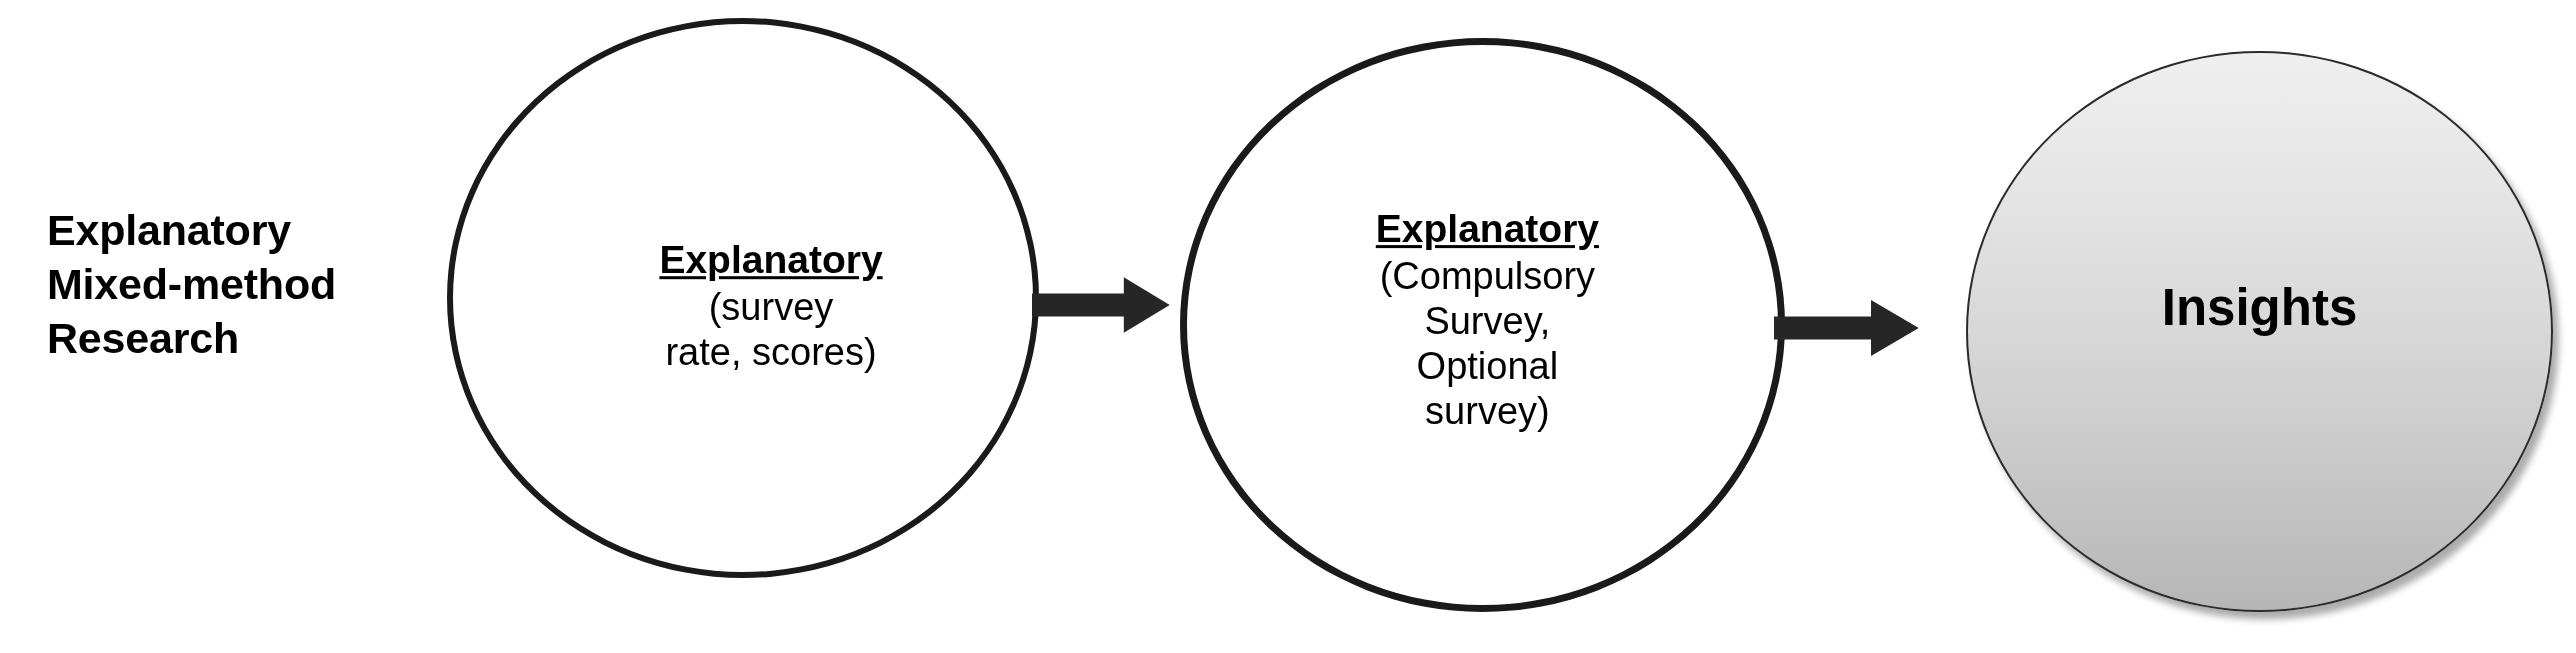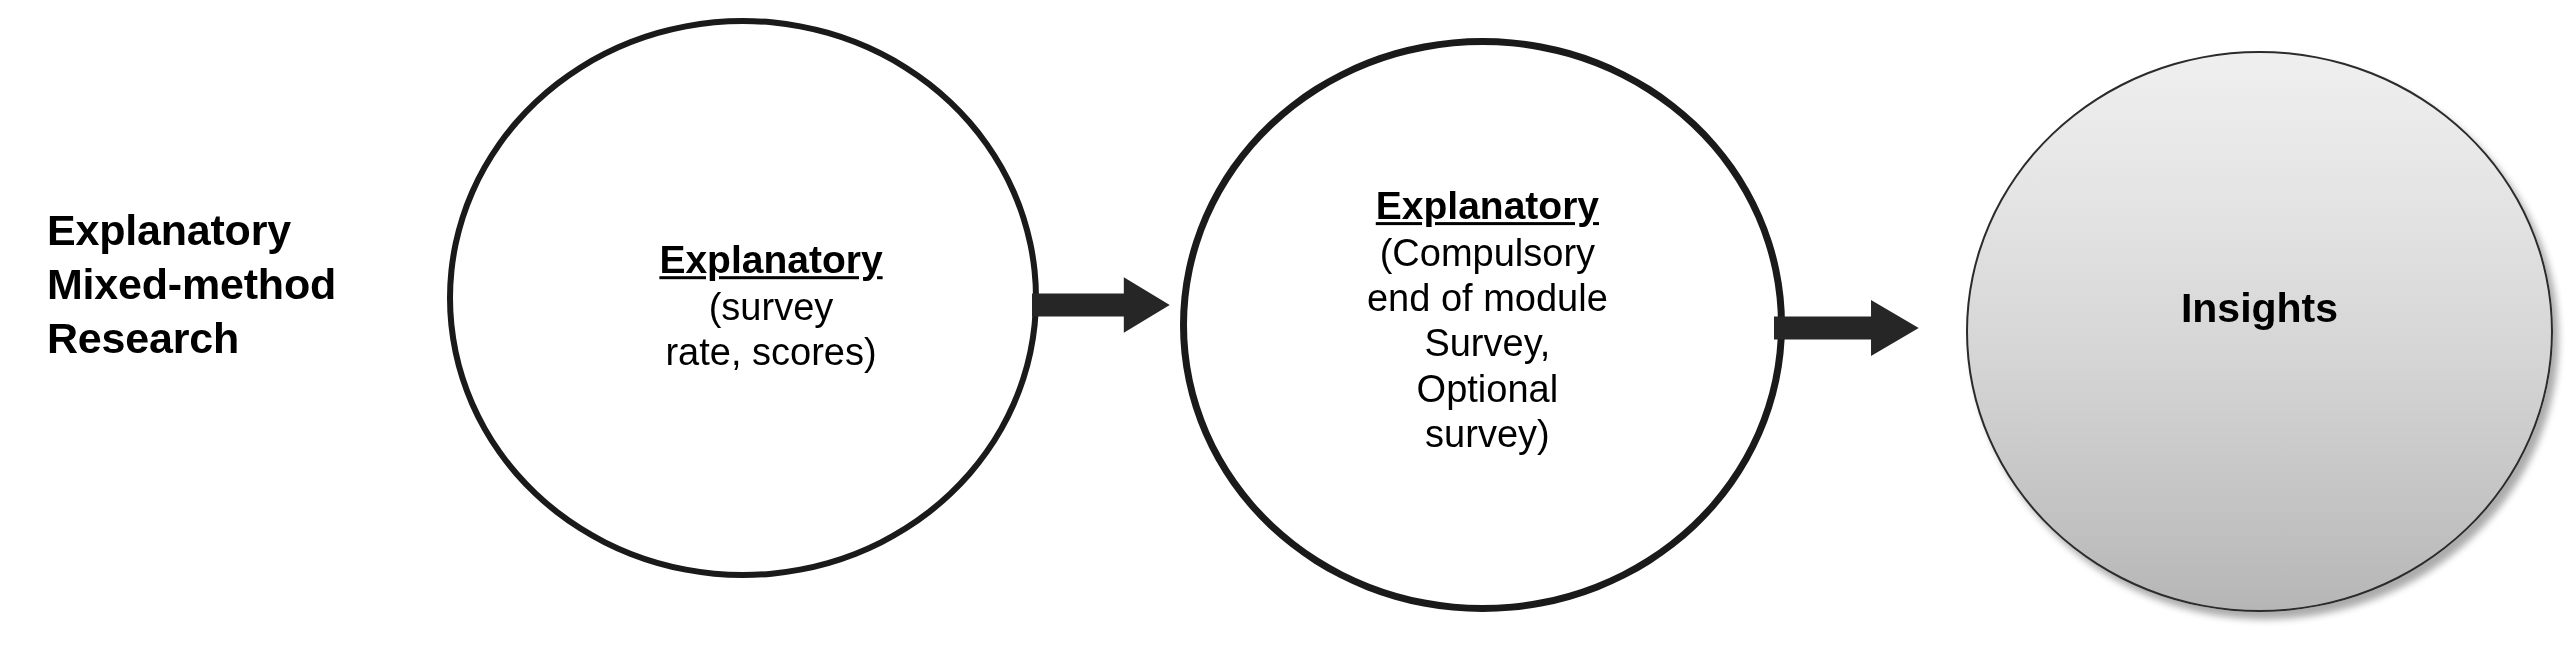--- a/index.html
+++ b/index.html
@@ -90,21 +90,21 @@
   #circle-insights {
     left: 1966px;
     top: 51px;
     width: 587px;
     height: 561px;
     border: 2.5px solid #2b2b2b;
     background: linear-gradient(to bottom, #efefef 0%, #e6e6e6 22%, #d5d5d5 55%, #c3c3c3 82%, #b6b6b6 100%);
     box-shadow: 5.7px 7.4px 7.4px rgba(0,0,0,0.33);
   }
   #circle-insights .circle-text {
-    font-size: 41px;
+    font-size: 51px;
     font-weight: bold;
     transform: translate(0px, -23px);
   }
 
   
   .arrow { position: absolute; }
   .arrow svg { display: block; }
   #arrow-quant-to-qual { left: 1032px; top: 277px; }
   #arrow-qual-to-insights { left: 1774px; top: 300px; }
 </style>
@@ -133,21 +133,20 @@
     <svg width="141" height="56" viewBox="0 0 172 68" aria-hidden="true">
       <path d="M0 20 L112 20 L112 0 L168 34 L112 68 L112 48 L0 48 Z" fill="#262626"></path>
     </svg>
   </div>
 
   <div class="circle circle-outline" id="circle-qualitative">
     <div class="circle-text">
       <span class="circle-heading">Explanatory</span>
       <span class="circle-body">
         <span class="bline">(Compulsory</span>
-        <span class="bline">end of module</span>
         <span class="bline">Survey,</span>
         <span class="bline">Optional</span>
         <span class="bline">survey)</span>
       </span>
     </div>
   </div>
 
   <div class="arrow" id="arrow-qual-to-insights">
     <svg width="148" height="56" viewBox="0 0 180 68" aria-hidden="true">
       <path d="M0 20 L118 20 L118 0 L176 34 L118 68 L118 48 L0 48 Z" fill="#262626"></path>

